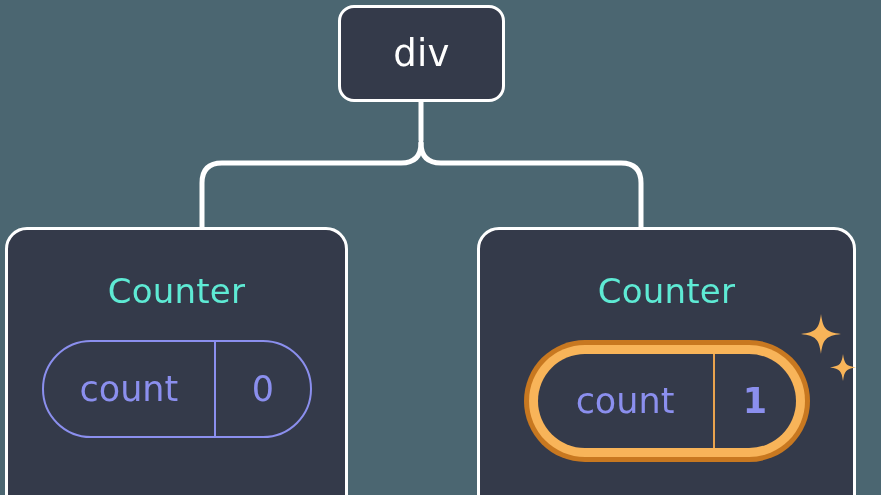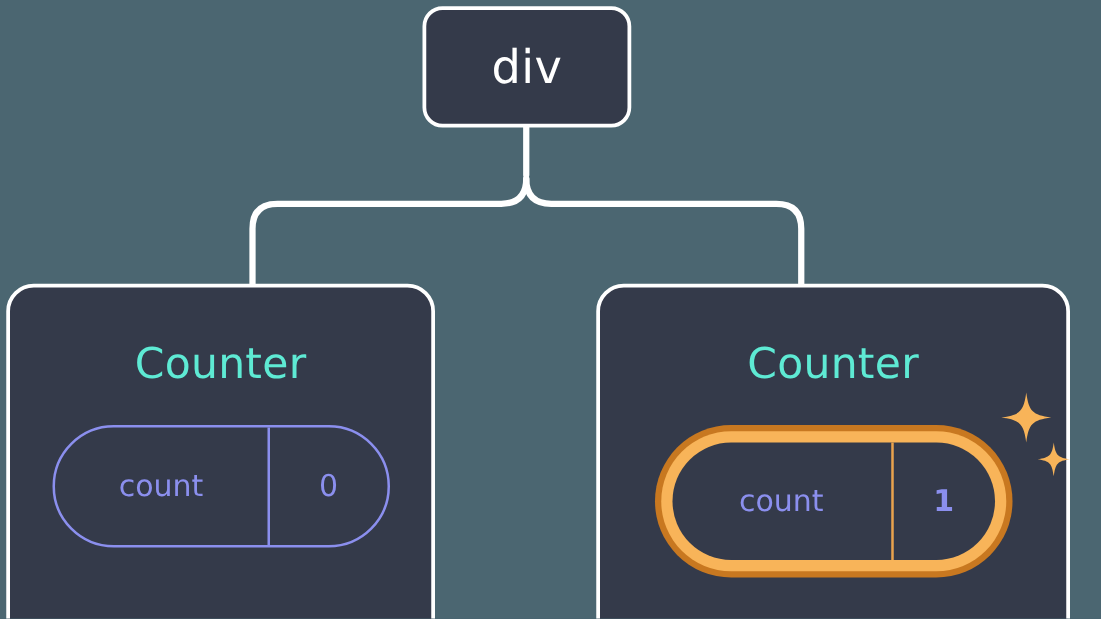--- a/index.html
+++ b/index.html
@@ -82,21 +82,21 @@
     border: 2px solid #8b8fee;
     border-radius: 999px;
     box-sizing: border-box;
     background: transparent;
   }
   .pill-left, .pill-right {
     display: flex;
     align-items: center;
     justify-content: center;
     color: #8b8fee;
-    font-size: 24px;
+    font-size: 35px;
     line-height: 1;
   }
   .pill-plain { width: 270px; height: 98px; }
   .pill-plain .pill-left {
     width: 172px;
     border-right: 2px solid #8b8fee;
   }
   .pill-plain .pill-right { width: 94px; }
 
   

